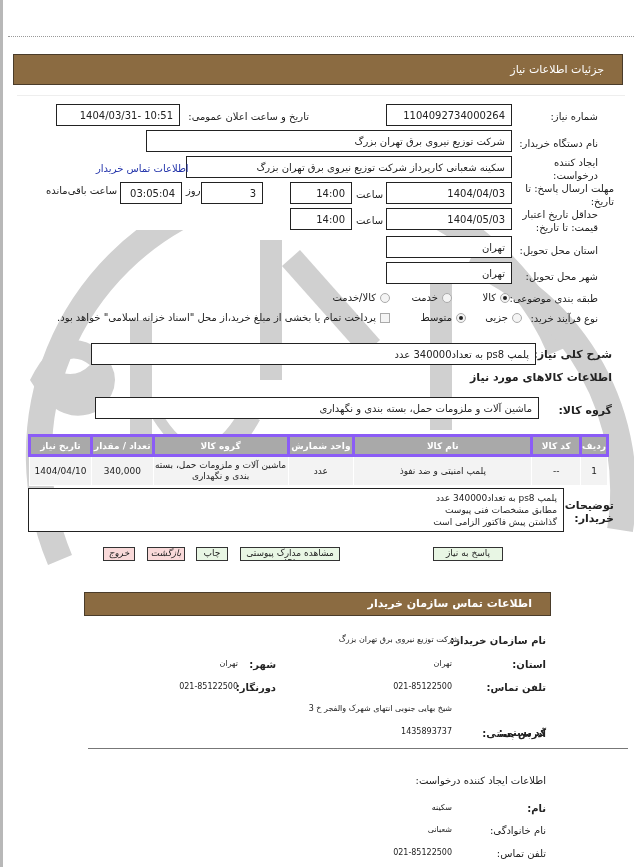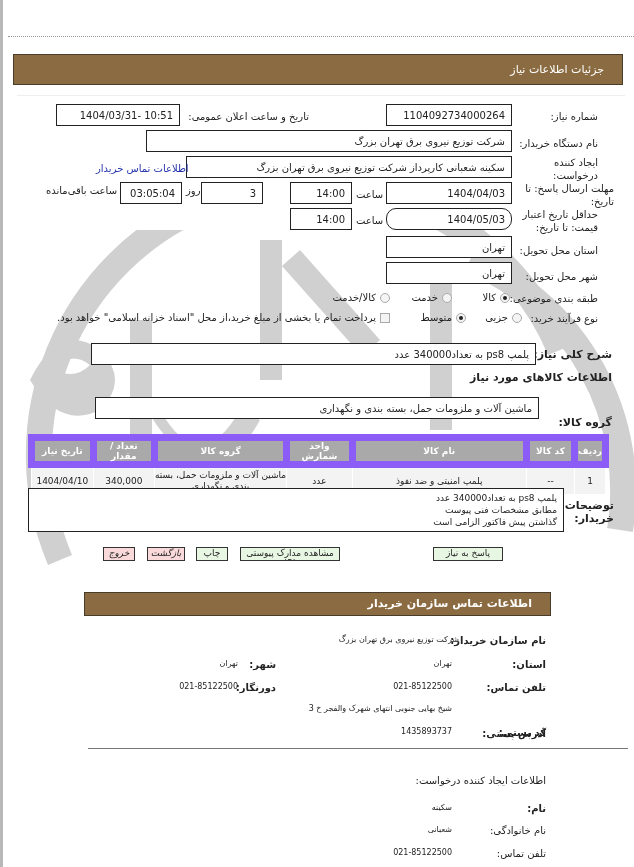--- a/index.html
+++ b/index.html
@@ -15,21 +15,21 @@
   .box { position: absolute; background: #fff; border: 1px solid #222; font-size: 10px; padding: 0 6px; display: flex; align-items: center; white-space: nowrap; overflow: hidden; }
   .box.ltr { justify-content: flex-end; direction: ltr; }
   .box.rtl { justify-content: flex-start; }
   .link { position: absolute; color: #2233aa; font-size: 10px; cursor: pointer; white-space: nowrap; }
   .radio { position: absolute; display: flex; align-items: center; gap: 4px; font-size: 10px; white-space: nowrap; }
   .rdot { width: 10px; height: 10px; border-radius: 50%; border: 1px solid #aaa; background: #f4f4f4; display: inline-block; position: relative; }
   .rdot.on::after { content: ""; position: absolute; left: 2px; top: 2px; width: 4px; height: 4px; border-radius: 50%; background: #222; }
   .chk { width: 10px; height: 10px; border: 1px solid #aaa; background: #f4f4f4; display: inline-block; }
   .bold { font-weight: bold; font-size: 11px; }
   table.items { position: absolute; left: 28px; top: 434px; width: 581px; border-collapse: collapse; font-size: 9px; }
-  table.items th { background: #a9a9a9; color: #fff; font-weight: bold; height: 20px; border: 7px solid #8b5cf6; text-align: center; font-size: 9px; }
+  table.items th { background: #a9a9a9; color: #fff; font-weight: bold; height: 20px; border: 3px solid #8b5cf6; text-align: center; font-size: 9px; }
   table.items td { background: #f3f3f3; height: 30px; text-align: center; border: 1px solid #fff; font-size: 9px; line-height: 11px; }
   .btn { position: absolute; height: 14px; border: 1px solid #333; font-size: 9px; text-align: center; line-height: 10px; cursor: pointer; overflow: hidden; }
   .btn.g { background: #e8f6e4; }
   .btn.r { background: #f9d9d9; font-style: italic; }
   .info-lbl { position: absolute; font-size: 10px; font-weight: bold; white-space: nowrap; }
   .info-val { position: absolute; font-size: 8px; white-space: nowrap; }
   .hr { position: absolute; left: 88px; width: 540px; border-top: 1px solid #777; }
 </style>
 </head>
 <body>
@@ -73,21 +73,21 @@
 <div class="lbl ml" style="right:20px; top:182px; width:94px;">مهلت ارسال پاسخ: تا تاریخ:</div>
 <div class="box ltr" style="left:386px; top:182px; width:126px; height:22px;">1404/04/03</div>
 <div class="lbl" style="left:356px; top:189px;">ساعت</div>
 <div class="box ltr" style="left:290px; top:182px; width:62px; height:22px;">14:00</div>
 <div class="box ltr" style="left:201px; top:182px; width:62px; height:22px;">3</div>
 <div class="lbl" style="left:186px; top:185px;">روز</div>
 <div class="box ltr" style="left:120px; top:182px; width:62px; height:22px;">03:05:04</div>
 <div class="lbl" style="left:46px; top:185px;">ساعت باقی‌مانده</div>
 
 <div class="lbl ml" style="right:36px; top:208px; width:80px;">حداقل تاریخ اعتبار قیمت: تا تاریخ:</div>
-<div class="box ltr" style="left:386px; top:208px; width:126px; height:22px;border-radius:10px;">1404/05/03</div>
+<div class="box ltr" style="left:386px; top:208px; width:126px; height:22px;">1404/05/03</div>
 <div class="lbl" style="left:356px; top:215px;">ساعت</div>
 <div class="box ltr" style="left:290px; top:208px; width:62px; height:22px;">14:00</div>
 
 <div class="lbl" style="right:36px; top:245px;">استان محل تحویل:</div>
 <div class="box rtl" style="left:386px; top:236px; width:126px; height:22px;">تهران</div>
 <div class="lbl" style="right:36px; top:271px;">شهر محل تحویل:</div>
 <div class="box rtl" style="left:386px; top:262px; width:126px; height:22px;">تهران</div>
 
 <div class="lbl" style="right:36px; top:293px;">طبقه بندی موضوعی:</div>
 <div class="radio" style="right:124px; top:292px;">
@@ -113,21 +113,21 @@
   <span>متوسط</span>
 </div>
 <div class="radio" style="right:244px; top:312px;">
   <span class="chk"></span>
   <span>پرداخت تمام یا بخشی از مبلغ خرید،از محل "اسناد خزانه اسلامی" خواهد بود.</span>
 </div>
 
 <div class="lbl bold" style="right:22px; top:348px;">شرح کلی نیاز:</div>
 <div class="box rtl" style="left:91px; top:343px; width:445px; height:22px;">پلمپ ps8 به تعداد340000 عدد</div>
 <div class="lbl bold" style="right:22px; top:371px;">اطلاعات کالاهای مورد نیاز</div>
-<div class="lbl bold" style="right:22px; top:404px;margin-top:12px;">گروه کالا:</div>
+<div class="lbl bold" style="right:22px; top:404px;">گروه کالا:</div>
 <div class="box rtl" style="left:95px; top:397px; width:444px; height:22px;">ماشین آلات و ملزومات حمل، بسته بندی و نگهداری</div>
 
 <table class="items">
   <thead>
     <tr>
       <th style="width:26px;">ردیف</th>
       <th style="width:49px;">کد کالا</th>
       <th style="width:180px;">نام کالا</th>
       <th style="width:66px;">واحد شمارش</th>
       <th style="width:136px;">گروه کالا</th>

